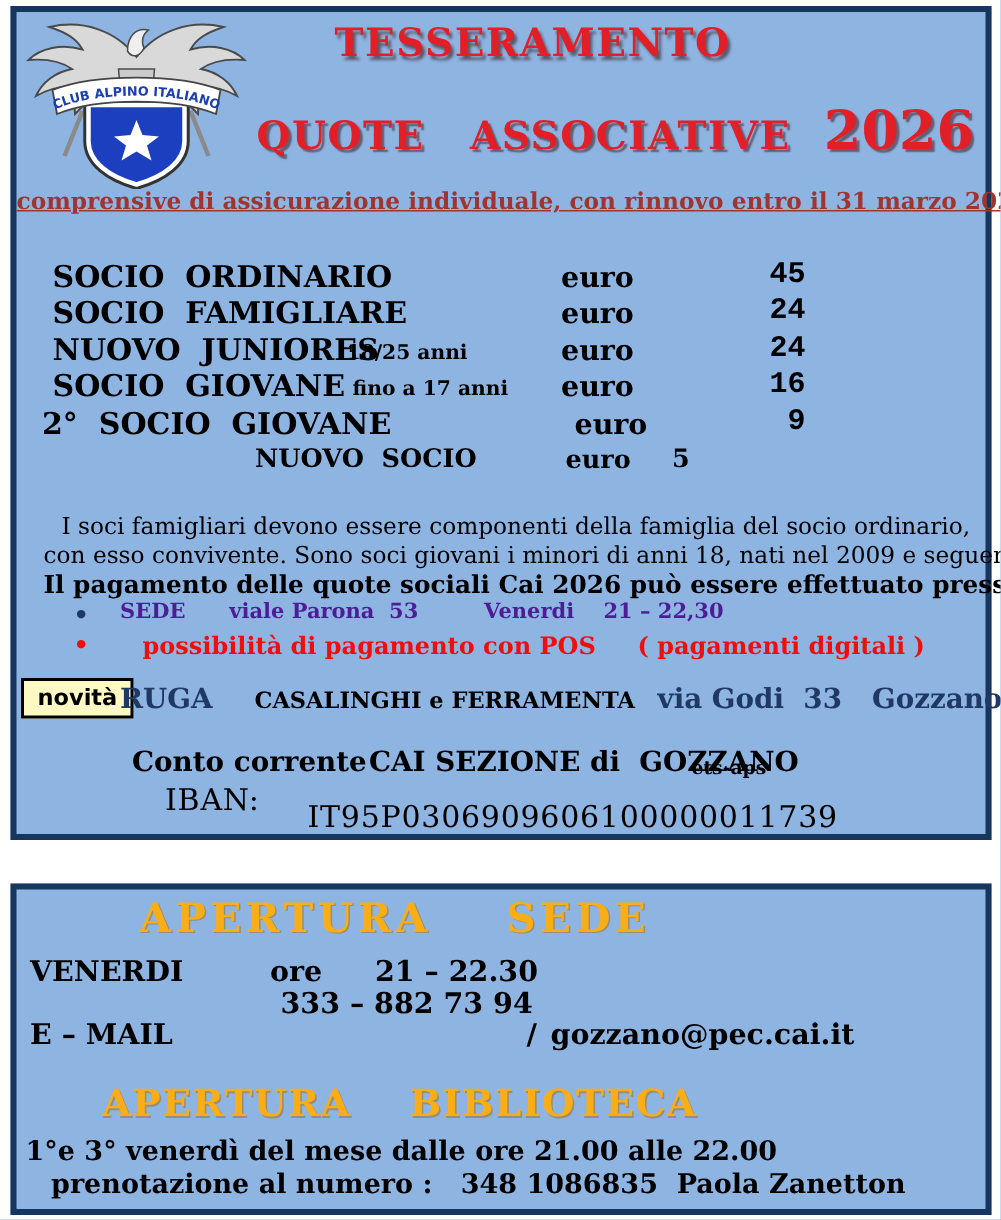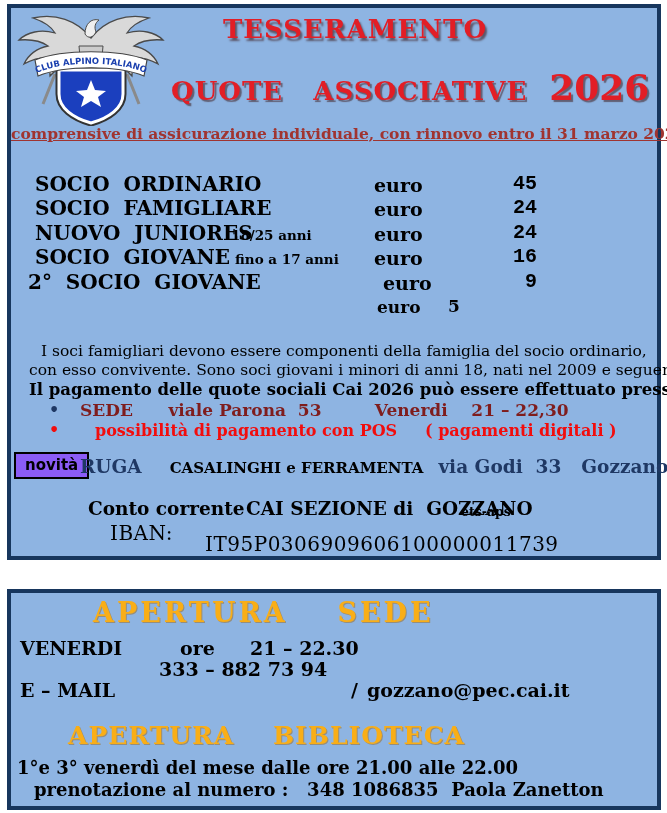--- a/index.html
+++ b/index.html
@@ -37,25 +37,25 @@
   }
   
   .fee-name{font-weight:bold;font-size:20px;}
   .fee-qual{font-weight:bold;font-size:13.5px;}
   .fee-euro{font-weight:bold;font-size:19px;}
   .fee-val{font-weight:bold;font-size:20px;width:86px;text-align:right;font-family:Liberation Mono, monospace;}
   
   .para{font-size:15.5px;}
   .intro{font-size:16.5px;font-weight:bold;}
   .bullet-dot{font-size:16px;font-weight:bold;}
-  .b-navy{color:#7f1d1d;font-weight:bold;font-size:17px;}
+  .b-navy{color:#4c1d95;font-weight:bold;font-size:14px;}
   .b-red{color:#f20d0d;font-weight:bold;font-size:16px;}
   
   .novita-badge{
-    left:3px;top:444px;background:#8b5cf6;border:2px solid #000;
+    left:3px;top:444px;background:#fef9c3;border:2px solid #000;
     font-family:"DejaVu Sans", sans-serif;font-weight:bold;font-size:15px;
     padding:2px 9px 3px 9px;
   }
   .shop{color:#1f3864;font-weight:bold;font-size:18.5px;}
   .shop-desc{color:#000000;font-weight:bold;font-size:15px;margin-left:28px;}
   .shop-addr{color:#1f3864;font-weight:bold;font-size:18.5px;margin-left:15px;}
   .shop-city{color:#1f3864;font-weight:bold;font-size:18.5px;margin-left:20px;}
   .acct{font-weight:bold;font-size:18.5px;}
   .acct-suffix{font-weight:bold;font-size:12.5px;}
   .iban{font-size:20px;letter-spacing:.5px;}
@@ -125,20 +125,21 @@
 
   <span class="abs fee-name pre" style="left:24px;top:237px;">SOCIO  GIOVANE</span>
   <span class="abs fee-qual" style="left:224px;top:243px;">fino a 17 anni</span>
   <span class="abs fee-euro" style="left:363px;top:239px;">euro</span>
   <span class="abs fee-val" style="left:440px;top:237px;">16</span>
 
   <span class="abs fee-name pre" style="left:17px;top:262px;">2°  SOCIO  GIOVANE</span>
   <span class="abs fee-euro" style="left:372px;top:264px;">euro</span>
   <span class="abs fee-val" style="left:440px;top:262px;">9</span>
 
+  <span class="abs fee-name pre" style="left:159px;top:288px;font-size:17px;">NUOVO  SOCIO</span>
   <span class="abs fee-euro" style="left:366px;top:289px;font-size:17px;">euro</span>
   <span class="abs" style="left:437px;top:288px;font-size:17px;font-weight:bold;">5</span>
 
   <div class="abs para" style="left:30px;top:334px;">I soci famigliari devono essere componenti della famiglia del socio ordinario,</div>
   <div class="abs para" style="left:18px;top:353px;">con esso convivente. Sono soci giovani i minori di anni 18, nati nel 2009 e seguenti.</div>
   <div class="abs intro" style="left:18px;top:372px;">Il pagamento delle quote sociali Cai 2026 può essere effettuato presso:</div>
 
   <span class="abs bullet-dot" style="left:38px;top:392px;color:#1f3864;">•</span>
   <span class="abs b-navy pre" style="left:69px;top:392px;">SEDE      viale Parona  53         Venerdi    21 – 22,30</span>
   <span class="abs bullet-dot" style="left:38px;top:412px;color:#f20d0d;">•</span>
@@ -157,21 +158,21 @@
 </div>
 
 <div class="panel" id="bottom-panel">
 
   <div class="abs orange-heading pre" id="heading-sede">APERTURA    SEDE</div>
 
   <span class="abs row-b" style="left:9px;top:44px;">VENERDI</span>
   <span class="abs row-b" style="left:169px;top:44px;">ore</span>
   <span class="abs row-b pre" style="left:239px;top:44px;">21 – 22.30</span>
 
-  <span class="abs row-b pre" style="left:148px;top:65px;">333 – 882 73 94</span>
+  <span class="abs row-b pre" style="left:176px;top:65px;">333 – 882 73 94</span>
 
   <span class="abs row-b" style="left:9px;top:86px;">E – MAIL</span>
   <span class="abs row-b" style="left:340px;top:86px;">/</span>
   <span class="abs row-b" style="left:356px;top:86px;">gozzano@pec.cai.it</span>
 
   <div class="abs orange-heading pre" id="heading-biblioteca">APERTURA    BIBLIOTECA</div>
 
   <div class="abs bib-line" style="left:6px;top:164px;">1°e 3° venerdì del mese dalle ore 21.00 alle 22.00</div>
   <div class="abs bib-line pre" style="left:6px;top:186px;margin-left:17px;">prenotazione al numero :   348 1086835  Paola Zanetton</div>
 </div>

